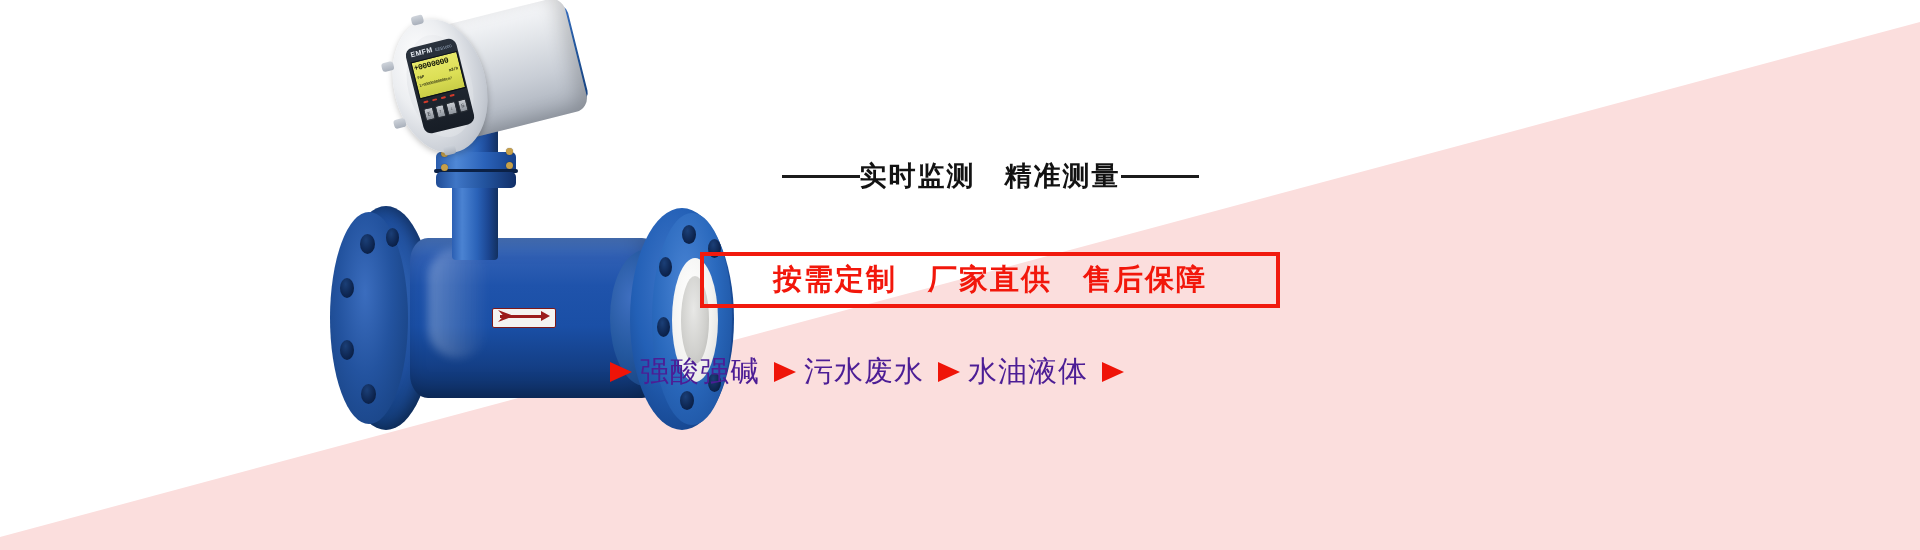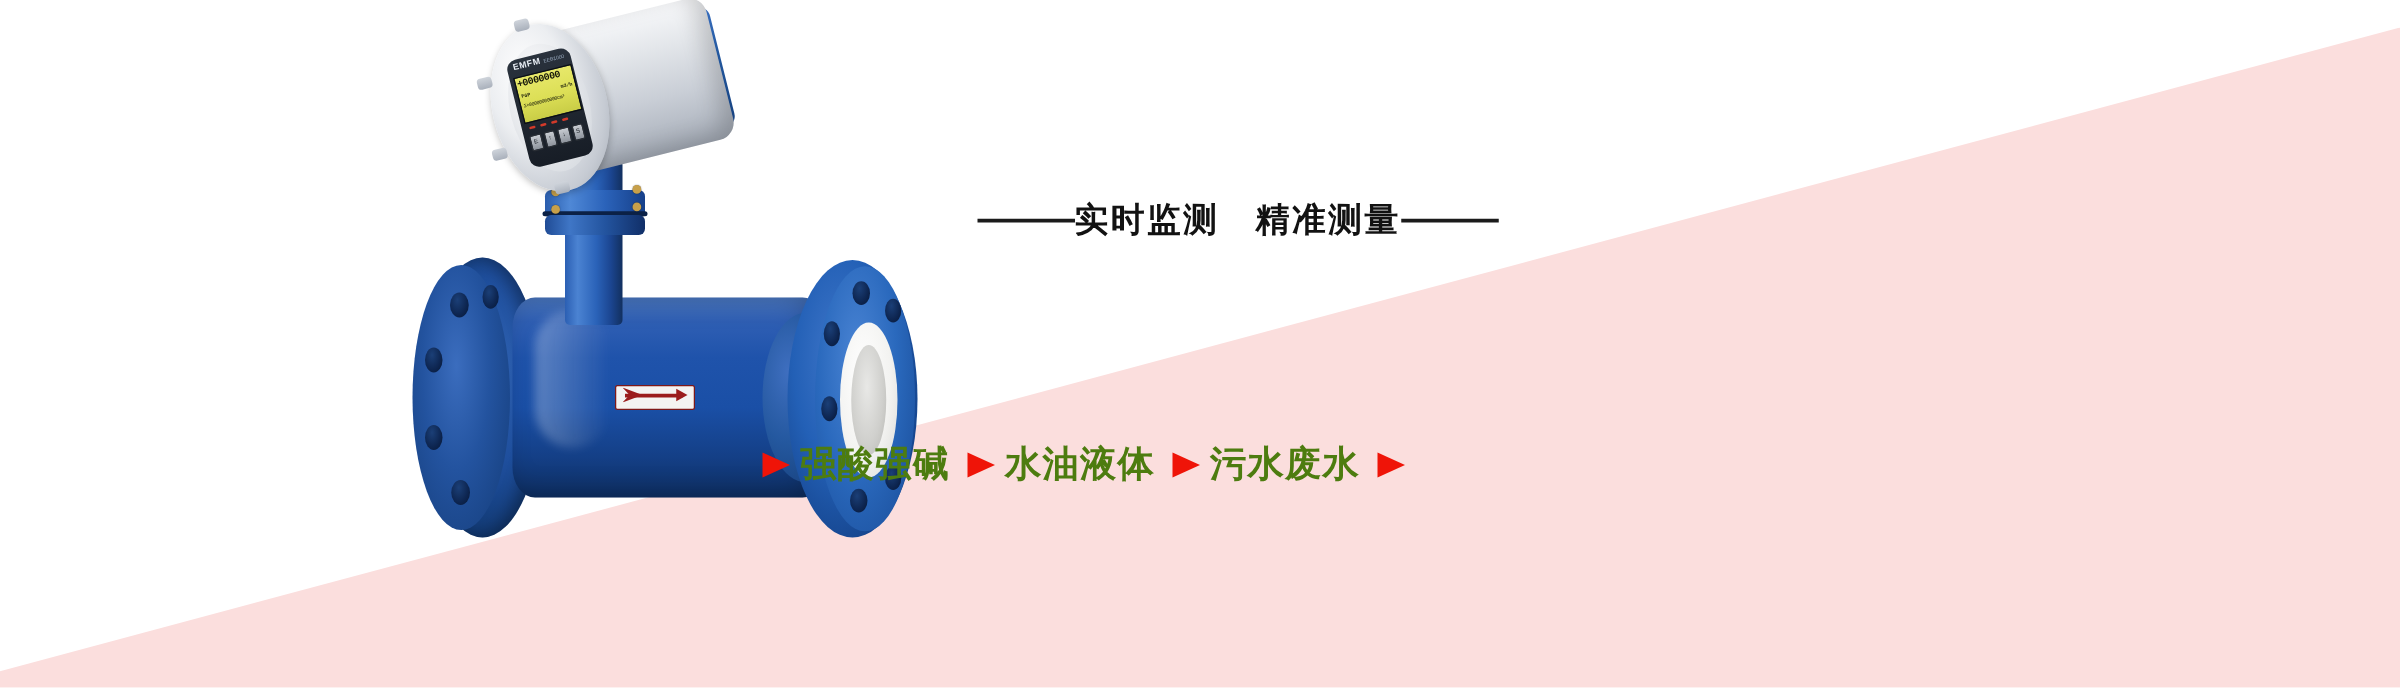--- a/index.html
+++ b/index.html
@@ -231,21 +231,21 @@
   }
   .feat{display:flex;align-items:center;gap:8px;}
   .feat-arrow{
     width:0;height:0;
     border-left:22px solid #ef1408;
     border-top:10px solid transparent;
     border-bottom:10px solid transparent;
     flex:0 0 auto;
   }
   .feat-label{
-    font-size:29px;font-weight:bold;color:#4d7c0f;letter-spacing:1px;
+    font-size:29px;font-weight:normal;color:#4c1d95;letter-spacing:1px;
   }
 </style>
 </head>
 <body>
 
 <div class="banner">
 
   <div class="wedge"></div>
 
   <div class="product">
@@ -330,33 +330,36 @@
 
   <div class="content">
 
 
     <div class="subtitle-row">
       <span class="rule"></span>
       <span class="subtitle">实时监测　精准测量</span>
       <span class="rule"></span>
     </div>
 
+    <div class="promo-box">
+      <span class="promo-text">按需定制　厂家直供　售后保障</span>
+    </div>
 
     <div class="features">
       <span class="feat">
         <span class="feat-arrow"></span>
         <span class="feat-label">强酸强碱</span>
       </span>
       <span class="feat">
         <span class="feat-arrow"></span>
+        <span class="feat-label">污水废水</span>
+      </span>
+      <span class="feat">
+        <span class="feat-arrow"></span>
         <span class="feat-label">水油液体</span>
       </span>
       <span class="feat">
         <span class="feat-arrow"></span>
-        <span class="feat-label">污水废水</span>
-      </span>
-      <span class="feat">
-        <span class="feat-arrow"></span>
       </span>
     </div>
 
   </div>
 </div>
 
 </body></html>

